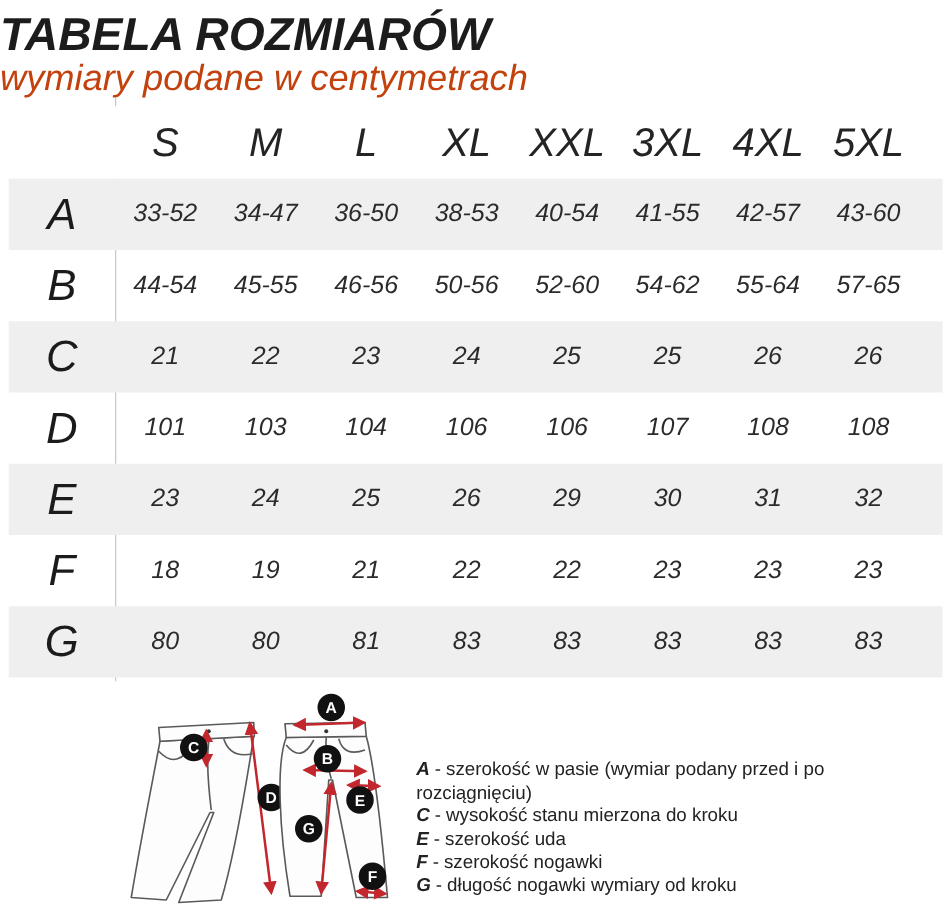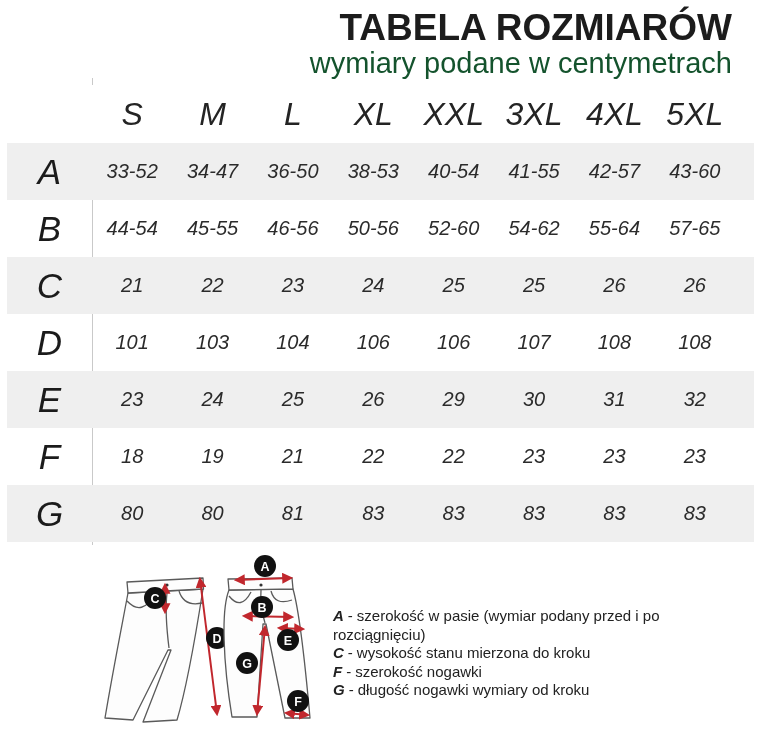--- a/index.html
+++ b/index.html
@@ -1,22 +1,22 @@
 <!DOCTYPE html>
 <html><head>
 <meta charset="utf-8">
 <style>
   html,body{margin:0;padding:0;}
   body{
     width:761px;height:735px;position:relative;background:#ffffff;
     font-family:"Liberation Sans",sans-serif;color:#1e1e1e;overflow:hidden;
   }
-  .heading{position:absolute;left:0;top:8px;width:732px;text-align:right;}
+  .heading{position:absolute;left:0;top:8px;width:732px;text-align:left;font-style:italic;}
   .title{font-size:37px;font-weight:700;letter-spacing:0px;line-height:40px;color:#1c1c1c;margin:0;}
-  .subtitle{font-size:29px;font-weight:400;line-height:31px;color:#14532d;margin-top:0px;}
+  .subtitle{font-size:29px;font-weight:400;line-height:31px;color:#c2410c;margin-top:0px;}
 
   .vdivider{position:absolute;left:92px;top:78px;width:1px;height:467px;background:#c9c9c9;}
 
   .size-table{position:absolute;left:7px;top:85px;width:747px;}
   .trow{display:flex;align-items:center;height:57px;padding-right:19px;box-sizing:border-box;}
   .trow.head{height:58px;background:#ffffff;}
   .trow.alt{background:#efefef;}
   .lcell{width:85px;flex:0 0 85px;text-align:center;font-style:italic;font-size:35px;color:#1b1b1b;}
   .hcell{flex:1;text-align:center;font-style:italic;font-size:32px;color:#242424;}
   .dcell{flex:1;text-align:center;font-style:italic;font-size:20px;color:#2b2b2b;}
@@ -192,15 +192,16 @@
   </g>
   <g>
     <circle cx="203" cy="151" r="11" fill="#111111"></circle>
     <text x="203" y="155.5" text-anchor="middle" font-size="12.5" font-weight="bold" fill="#ffffff">F</text>
   </g>
 </svg>
 
 <div class="legend">
   <div class="legend-item"><b class="ltr">A</b><span class="sep">-</span><span class="txt">szerokość w pasie (wymiar podany przed i po rozciągnięciu)</span></div>
   <div class="legend-item"><b class="ltr">C</b><span class="sep">-</span><span class="txt">wysokość stanu mierzona do kroku</span></div>
+  <div class="legend-item"><b class="ltr">E</b><span class="sep">-</span><span class="txt">szerokość uda</span></div>
   <div class="legend-item"><b class="ltr">F</b><span class="sep">-</span><span class="txt">szerokość nogawki</span></div>
   <div class="legend-item"><b class="ltr">G</b><span class="sep">-</span><span class="txt">długość nogawki wymiary od kroku</span></div>
 </div>
 
 </body></html>

